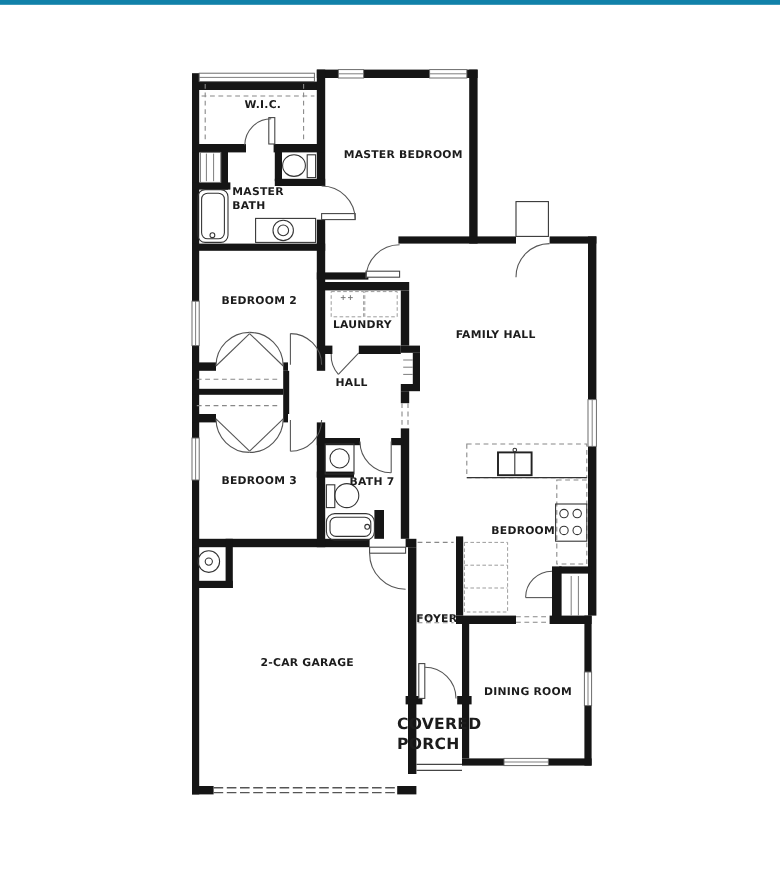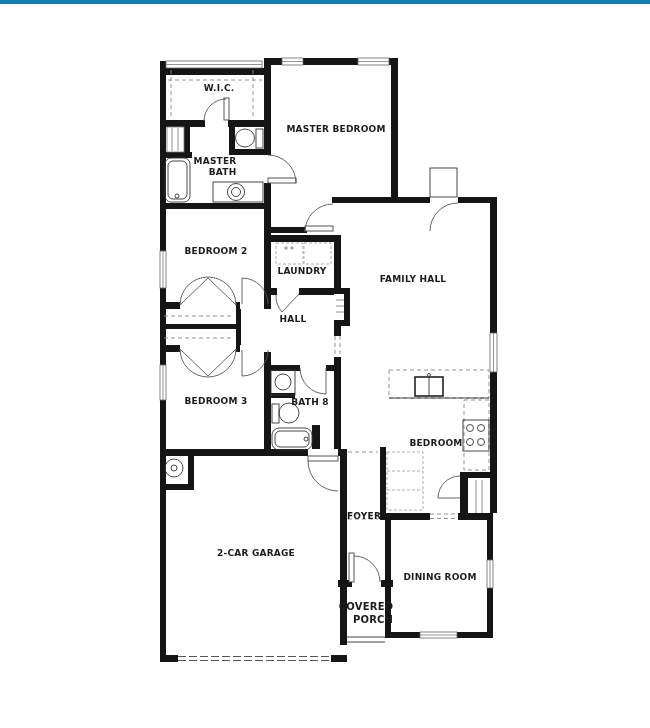--- a/index.html
+++ b/index.html
@@ -1,23 +1,23 @@
 <!DOCTYPE html>
 <html style="--accent: #1181a9;"><head>
 <meta charset="utf-8">
 <style>
   html,body{margin:0;padding:0;background:#fff;width:650px;height:728px;overflow:hidden;
     font-family:"DejaVu Sans","Liberation Sans",sans-serif;}
   #stage{position:relative;width:650px;height:728px;background:#fff;}
   #accent-bar{position:absolute;left:0;top:0;width:650px;height:4px;background:var(--accent,#1181a9);}
   svg{position:absolute;left:0;top:0;}
   .room-label{position:absolute;transform:translate(-50%,-50%);font-weight:bold;
-    font-size:9px;letter-spacing:.2px;color:#1c1c1c;white-space:pre-line;text-align:right;
+    font-size:9px;letter-spacing:.2px;color:#1c1c1c;white-space:pre-line;text-align:left;
     line-height:1.25;}
-  .room-label.small{font-size:10px;}
+  .room-label.small{font-size:13px;}
   .walls{fill:#151515;}
   .thin{fill:none;stroke:#333;stroke-width:0.9;}
   .thin-lt{fill:none;stroke:#777;stroke-width:0.8;}
   .door{fill:none;stroke:#555;stroke-width:0.9;}
   .leaf{fill:#fff;stroke:#444;stroke-width:0.9;}
   .winrect{fill:#fff;stroke:#666;stroke-width:0.8;}
   .winline{stroke:#666;stroke-width:0.7;}
   .dash{fill:none;stroke:#888;stroke-width:0.9;stroke-dasharray:4 3;}
   .dashlite{fill:none;stroke:#999;stroke-width:0.8;stroke-dasharray:3 2;}
 </style>
@@ -318,20 +318,20 @@
 
   <div class="room-label" style="left:219px;top:89px">W.I.C.</div>
   <div class="room-label" style="left:215px;top:167px">MASTER
 BATH</div>
   <div class="room-label" style="left:336px;top:130px">MASTER BEDROOM</div>
   <div class="room-label" style="left:216px;top:252px">BEDROOM 2</div>
   <div class="room-label" style="left:302px;top:272px">LAUNDRY</div>
   <div class="room-label" style="left:413px;top:280px">FAMILY HALL</div>
   <div class="room-label" style="left:293px;top:320px">HALL</div>
   <div class="room-label" style="left:216px;top:402px">BEDROOM 3</div>
-  <div class="room-label" style="left:310px;top:403px">BATH 8</div>
+  <div class="room-label" style="left:310px;top:403px">BATH 7</div>
   <div class="room-label" style="left:436px;top:444px">BEDROOM</div>
   <div class="room-label" style="left:256px;top:554px">2-CAR GARAGE</div>
   <div class="room-label" style="left:364px;top:517px">FOYER</div>
   <div class="room-label" style="left:440px;top:578px">DINING ROOM</div>
   <div class="room-label small" style="left:366px;top:613px">COVERED
 PORCH</div>
 </div>
 
 </body></html>

